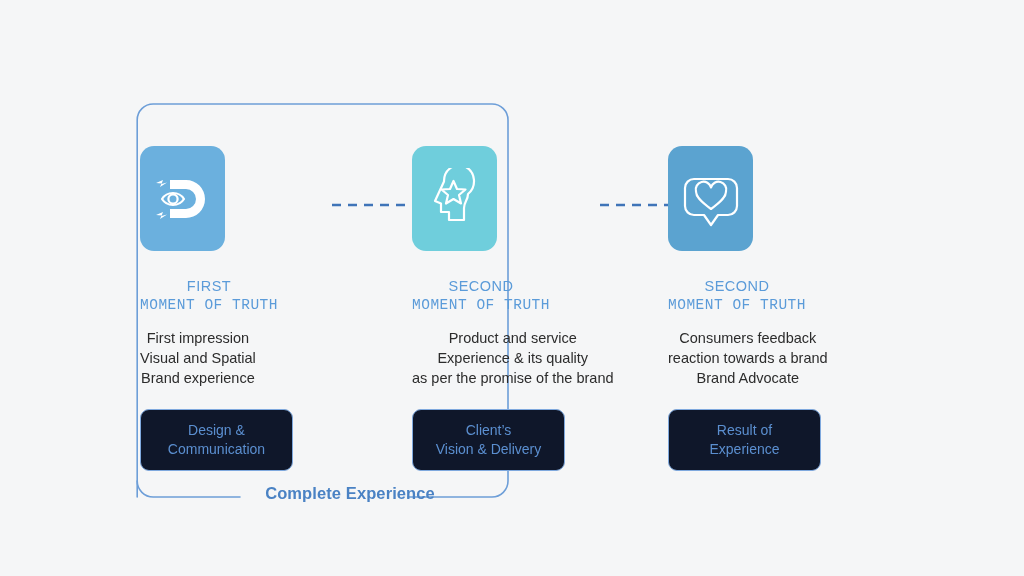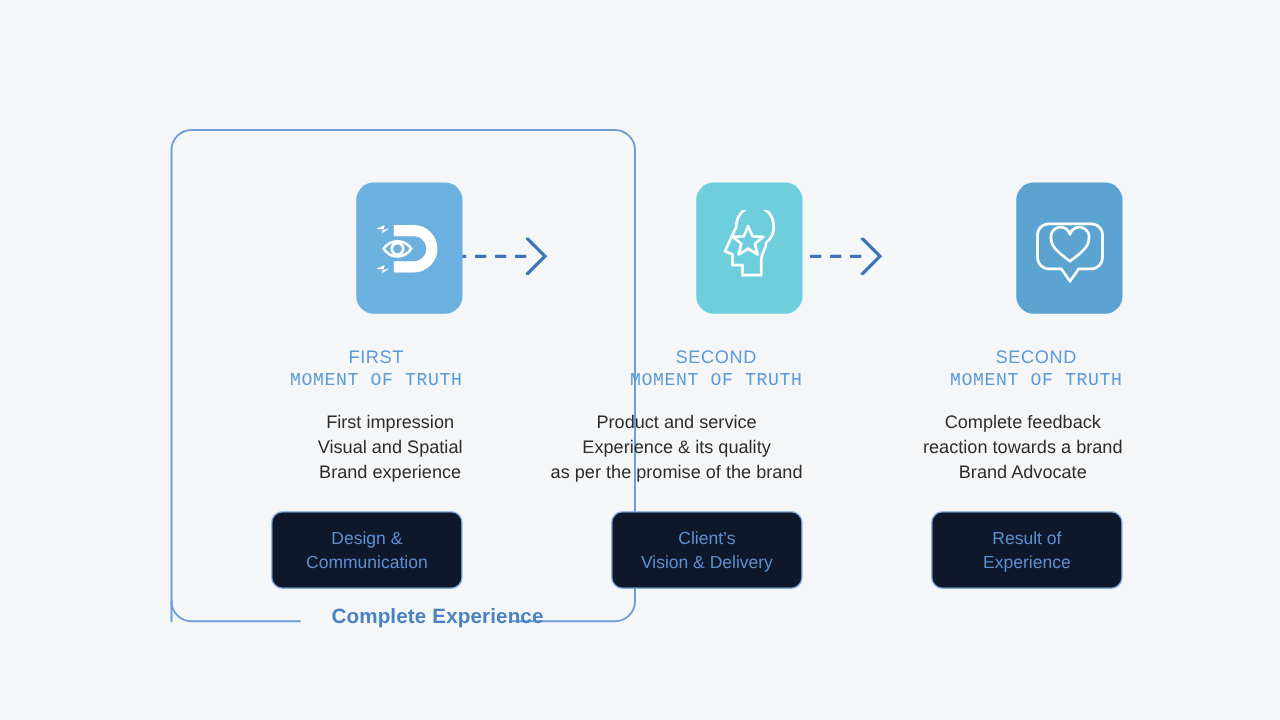--- a/index.html
+++ b/index.html
@@ -47,21 +47,21 @@
     white-space: nowrap;
   }
 
   
   .col {
     position: absolute;
     top: 146px;
     width: 230px;
     display: flex;
     flex-direction: column;
-    align-items: flex-end;
+    align-items: flex-start;
   }
   .col-1 { left: 140px; }
   .col-2 { left: 412px; }
   .col-3 { left: 668px; }
 
   .tile {
     width: 85px;
     height: 105px;
     border-radius: 14px;
     display: flex;
@@ -209,21 +209,21 @@
       <svg width="62" height="62" viewBox="0 0 62 62">
         <path d="M 14 11 L 48 11 A 9 9 0 0 1 57 20 L 57 38 A 9 9 0 0 1 48 47 L 38 47 L 31 57 L 24 47 L 14 47 A 9 9 0 0 1 5 38 L 5 20 A 9 9 0 0 1 14 11 Z" fill="none" stroke="#ffffff" stroke-width="2.2" stroke-linejoin="round"></path>
         <path d="M 31 41 C 20 33 16 28.5 16 23.5 A 7.2 7.2 0 0 1 31 19.5 A 7.2 7.2 0 0 1 46 23.5 C 46 28.5 42 33 31 41 Z" fill="none" stroke="#ffffff" stroke-width="2.2" stroke-linejoin="round"></path>
       </svg>
     </div>
     <div class="moment-title">
       <span>SECOND</span>
       <span class="line2">MOMENT OF TRUTH</span>
     </div>
     <div class="desc">
-      <span>Complete feedback</span>
+      <span>Consumers feedback</span>
       <span>reaction towards a brand</span>
       <span>Brand Advocate</span>
     </div>
     <div class="outbox">
       <div>
         <span>Result of</span>
         <span>Experience</span>
       </div>
     </div>
   </div>

